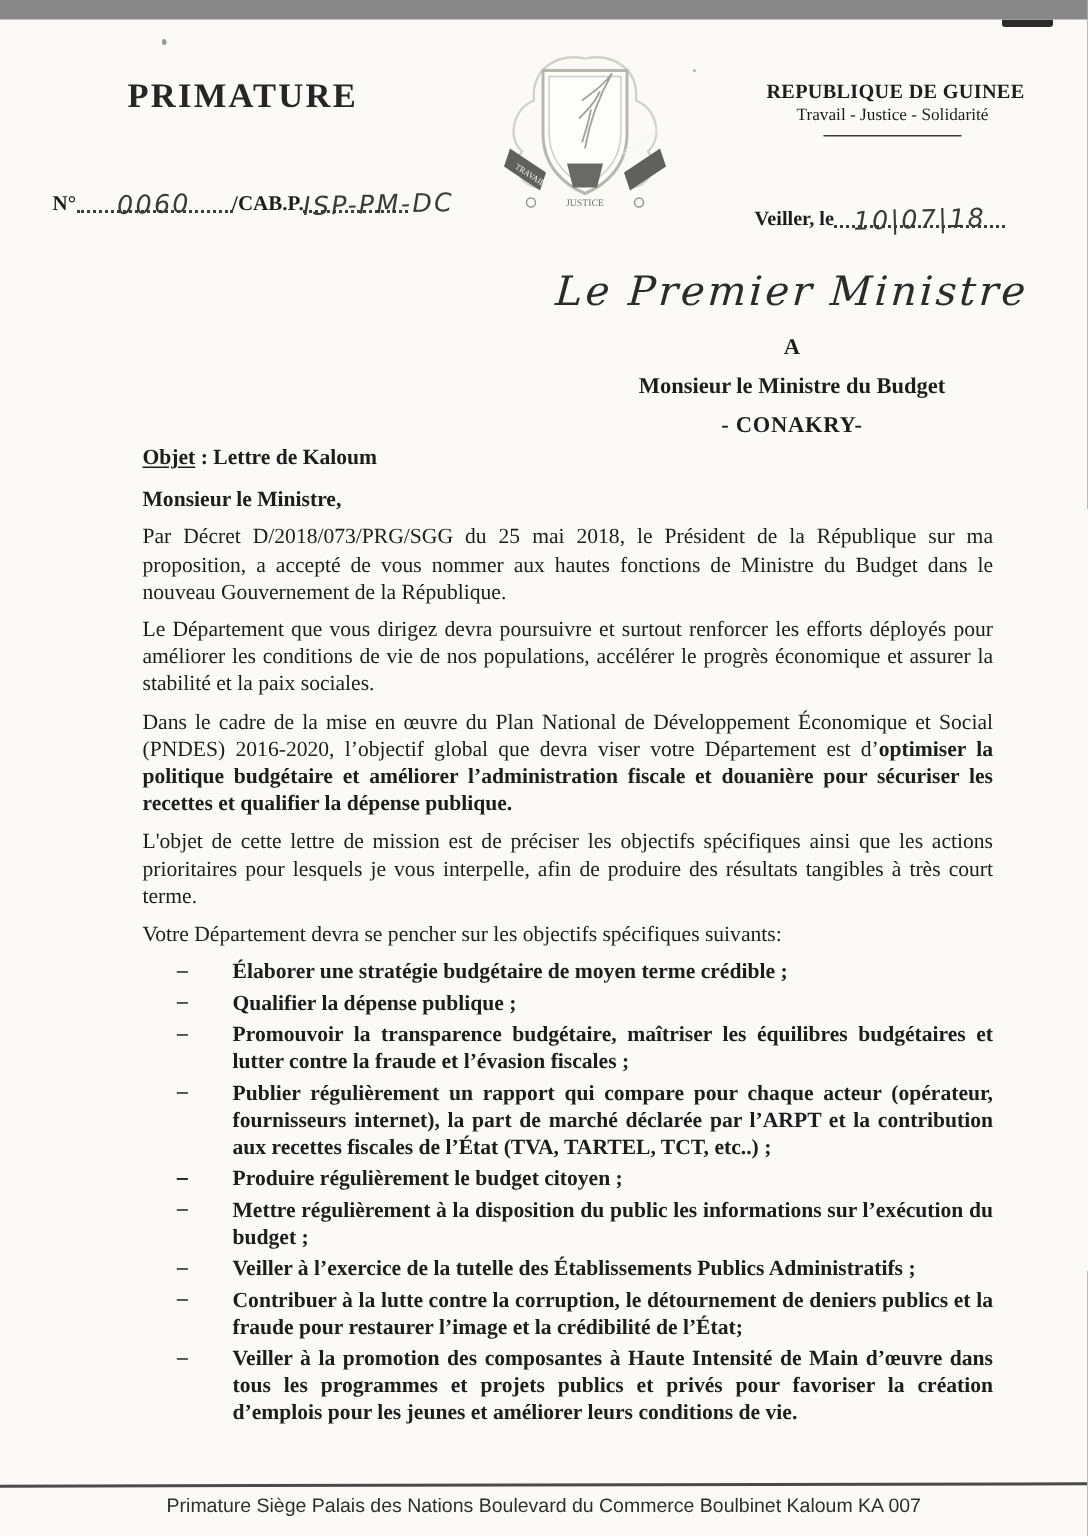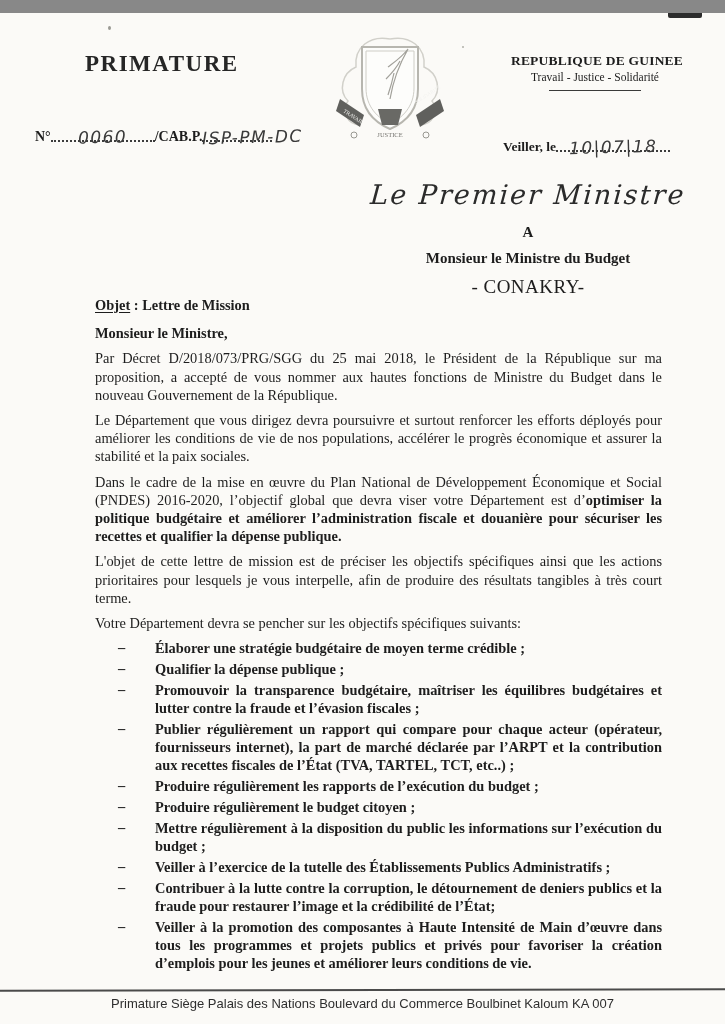--- a/index.html
+++ b/index.html
@@ -59,21 +59,21 @@
     text-align:center;
   }
   .script-name{
     font-family:"DejaVu Serif",serif;
     font-style:italic;font-size:27px;letter-spacing:2px;
     color:#2b2b2b;
     transform:skewX(-4deg);
   }
   .to-letter{font-size:15px;font-weight:bold;margin-top:14px;}
   .addressee{font-size:15px;font-weight:bold;margin-top:9px;}
-  .city{font-size:19px;font-weight:normal;margin-top:9px;letter-spacing:.5px;}
+  .city{font-size:15px;font-weight:bold;margin-top:9px;letter-spacing:.5px;}
   
   .body{
     position:absolute;left:95px;top:283px;width:567px;
     font-size:14.4px;line-height:18.2px;
     text-align:justify;
   }
   .body p{margin:0 0 7px;}
   .subject{margin-bottom:10px !important;font-weight:bold;}
   .subject .u{text-decoration:underline;text-underline-offset:2px;}
   .salutation{font-weight:bold;}
@@ -141,21 +141,21 @@
   <div class="date-line"><span>Veiller, le</span><span class="dotted w115"><span class="hw">10|07|18</span></span></div>
 
   <div class="recipient">
     <div class="script-name">Le Premier Ministre</div>
     <div class="to-letter">A</div>
     <div class="addressee">Monsieur le Ministre du Budget</div>
     <div class="city">- CONAKRY-</div>
   </div>
 
   <div class="body">
-    <p class="subject"><span class="u">Objet</span><span> : Lettre de Mission</span></p>
+    <p class="subject"><span class="u">Objet</span><span> : Lettre de Kaloum</span></p>
     <p class="salutation">Monsieur le Ministre,</p>
     <p>Par Décret D/2018/073/PRG/SGG du 25 mai 2018, le Président de la République sur ma proposition, a accepté de vous nommer aux hautes fonctions de Ministre du Budget dans le nouveau Gouvernement de la République.</p>
     <p>Le Département que vous dirigez devra poursuivre et surtout renforcer les efforts déployés pour améliorer les conditions de vie de nos populations, accélérer le progrès économique et assurer la stabilité et la paix sociales.</p>
     <p><span>Dans le cadre de la mise en œuvre du Plan National de Développement Économique et Social (PNDES) 2016-2020, l’objectif global que devra viser votre Département est d’</span><b>optimiser la politique budgétaire et améliorer l’administration fiscale et douanière pour sécuriser les recettes et qualifier la dépense publique.</b></p>
     <p>L'objet de cette lettre de mission est de préciser les objectifs spécifiques ainsi que les actions prioritaires pour lesquels je vous interpelle, afin de produire des résultats tangibles à très court terme.</p>
     <p>Votre Département devra se pencher sur les objectifs spécifiques suivants:</p>
 
     <ul class="objectives">
 
         <li>
@@ -173,21 +173,20 @@
           <span>Promouvoir la transparence budgétaire, maîtriser les équilibres budgétaires et lutter contre la fraude et l’évasion fiscales ;</span>
         </li>
 
         <li>
           <span class="dash">–</span>
           <span>Publier régulièrement un rapport qui compare pour chaque acteur (opérateur, fournisseurs internet), la part de marché déclarée par l’ARPT et la contribution aux recettes fiscales de l’État (TVA, TARTEL, TCT, etc..) ;</span>
         </li>
 
         <li>
           <span class="dash">–</span>
-          <span>Produire régulièrement les rapports de l’exécution du budget ;</span>
         </li>
 
         <li>
           <span class="dash">–</span>
           <span>Produire régulièrement le budget citoyen ;</span>
         </li>
 
         <li>
           <span class="dash">–</span>
           <span>Mettre régulièrement à la disposition du public les informations sur l’exécution du budget ;</span>

